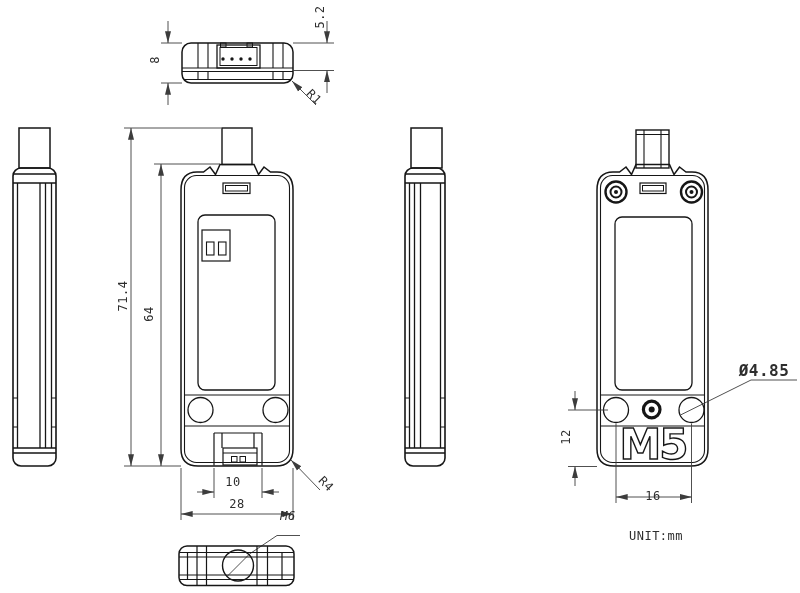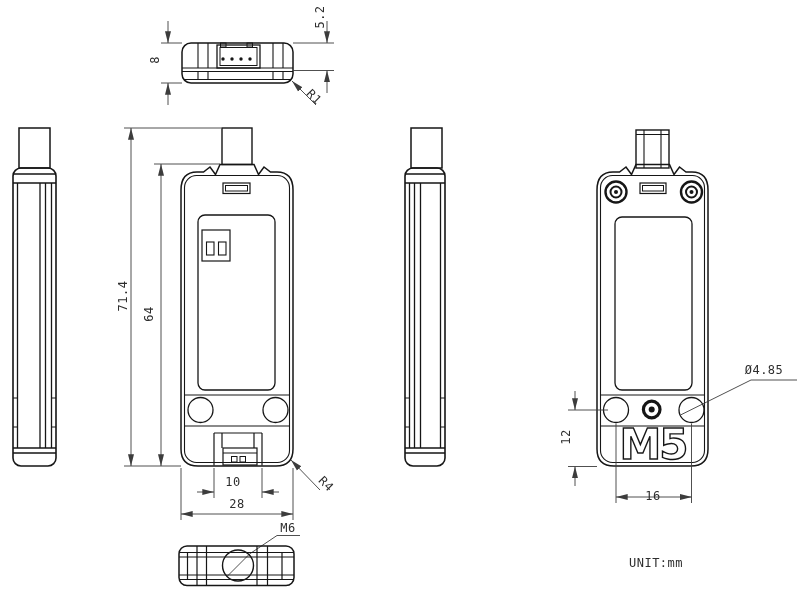--- a/index.html
+++ b/index.html
@@ -7,21 +7,21 @@
     position:relative; width:800px; height:593px; background:#ffffff;
     font-family:"DejaVu Sans Mono", monospace; overflow:hidden;
   }
   svg { position:absolute; left:0; top:0; }
   .lbl {
     position:absolute; font:12px "DejaVu Sans Mono", monospace; color:#2e2e2e;
     white-space:nowrap; letter-spacing:0.5px; transform:translate(-50%,-50%);
   }
   .lbl.v   { transform:translate(-50%,-50%) rotate(-90deg); }
   .lbl.d45 { transform:translate(-50%,-50%) rotate(45deg); }
-  .lbl.big { font-size:12px; }
+  .lbl.big { font-size:16px;font-weight:bold; }
 </style>
 </head>
 <body>
 
 <div id="sheet">
 
 <svg width="800" height="593" viewBox="0 0 800 593">
   <defs>
     <marker id="arr" viewBox="0 0 12 8" refX="12" refY="4" markerWidth="13" markerHeight="9" orient="auto-start-reverse">
       <path d="M0,0.9 L12,4 L0,7.1 Z" fill="#3c3c3c"></path>
@@ -159,21 +159,21 @@
 
 <span class="lbl v" style="left:155px; top:60px;">8</span>
 <span class="lbl v" style="left:320px; top:17px;">5.2</span>
 <span class="lbl d45" style="left:314px; top:97px;">R1</span>
 
 <span class="lbl v" style="left:123px; top:296px;">71.4</span>
 <span class="lbl v" style="left:149px; top:314px;">64</span>
 <span class="lbl" style="left:233px; top:482px;">10</span>
 <span class="lbl" style="left:237px; top:504px;">28</span>
 <span class="lbl d45" style="left:326px; top:484px;">R4</span>
-<span class="lbl" style="left:288px; top:528px;">M6</span>
+<span class="lbl" style="left:288px; top:516px;font-style:italic;">M6</span>
 
 <span class="lbl v" style="left:566px; top:437px;">12</span>
 <span class="lbl" style="left:653px; top:496px;">16</span>
 <span class="lbl big" style="left:764px; top:370px;">Ø4.85</span>
 
-<span class="lbl" style="left:656px; top:563px;">UNIT:mm</span>
+<span class="lbl" style="left:656px; top:536px;">UNIT:mm</span>
 
 </div>
 
 </body></html>

